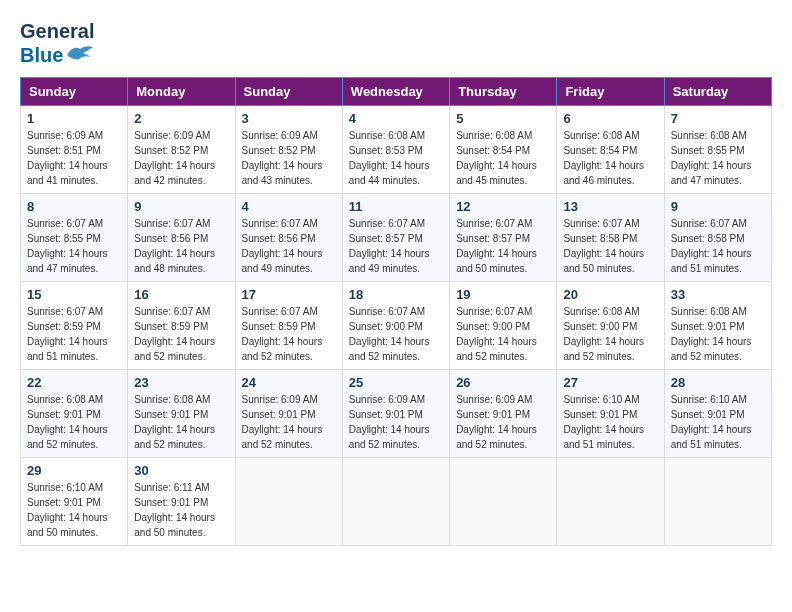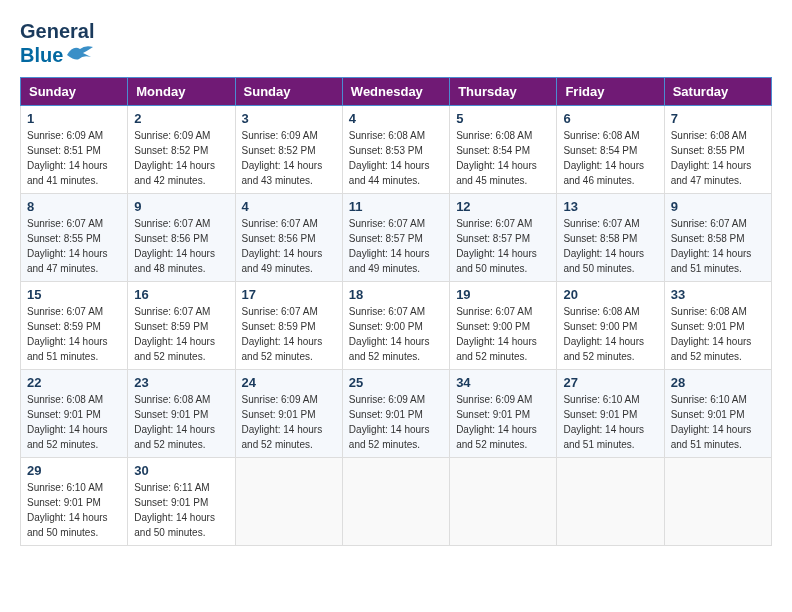--- a/index.html
+++ b/index.html
@@ -342,21 +342,21 @@
         <td>
         <span class="day-num">25</span>
         <div class="day-info">
           Sunrise: 6:09 AM<br>
           Sunset: 9:01 PM<br>
           Daylight: 14 hours<br>
           and 52 minutes.
         </div>
       </td>
         <td>
-        <span class="day-num">34</span>
+        <span class="day-num">26</span>
         <div class="day-info">
           Sunrise: 6:09 AM<br>
           Sunset: 9:01 PM<br>
           Daylight: 14 hours<br>
           and 52 minutes.
         </div>
       </td>
         <td>
         <span class="day-num">27</span>
         <div class="day-info">

